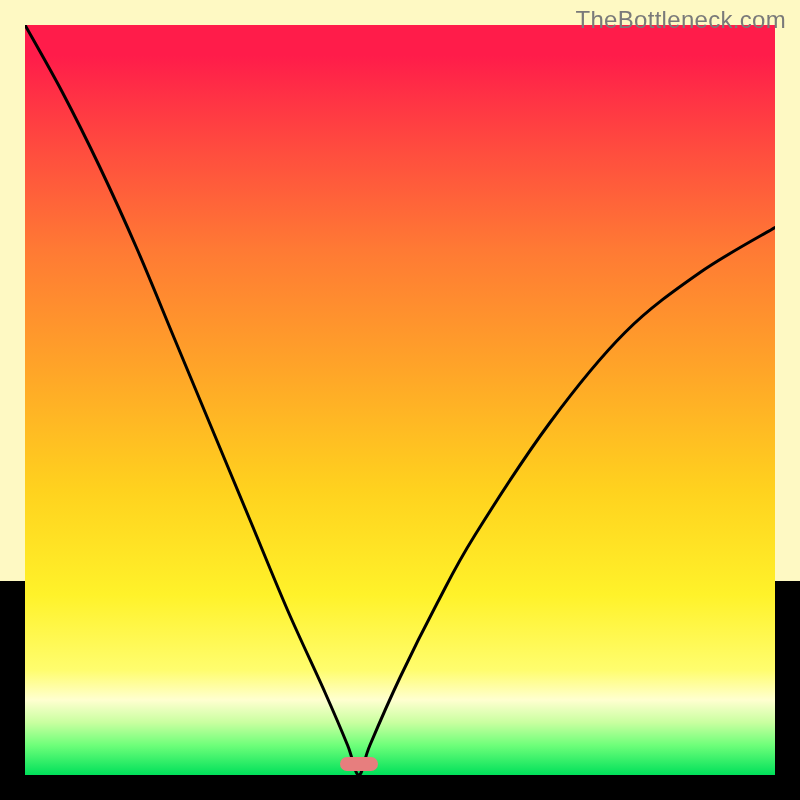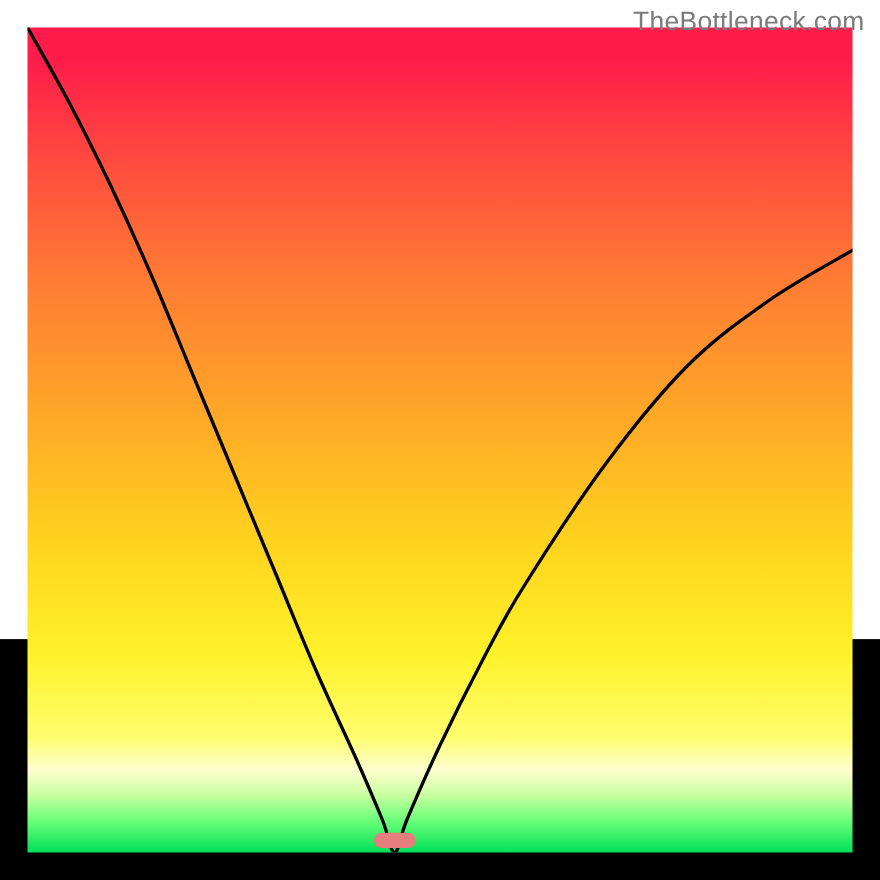--- a/index.html
+++ b/index.html
@@ -7,21 +7,21 @@
     padding: 0;
     width: 800px;
     height: 800px;
     background: #000;
     overflow: hidden;
   }
   .frame {
     position: relative;
     width: 800px;
     height: 581px;
-    background: #ffffff;
+    background: #fef9c3;
   }
   .watermark {
     position: absolute;
     top: 6px;
     right: 14px;
     color: #7a7a7a;
     font-family: Arial, Helvetica, sans-serif;
     font-size: 24px;
     letter-spacing: 0.3px;
     z-index: 5;

